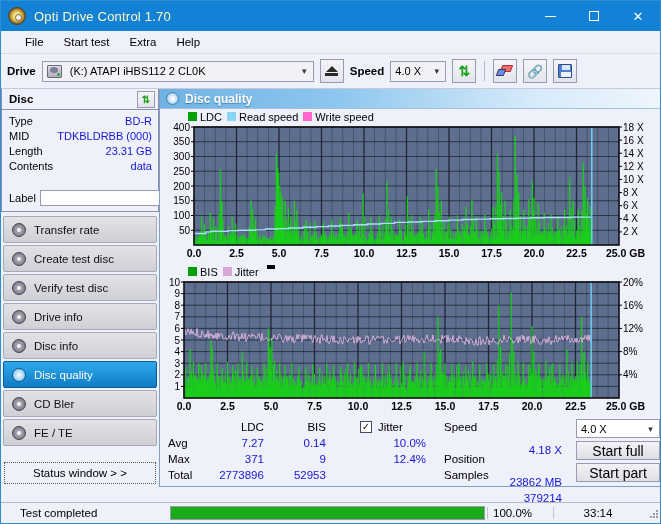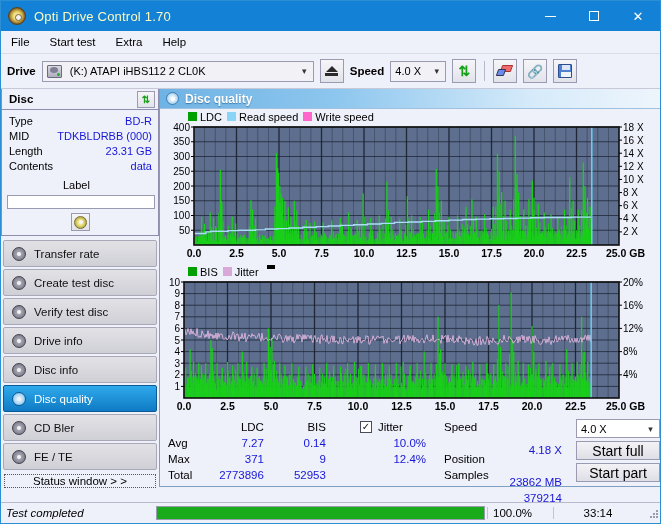--- a/index.html
+++ b/index.html
@@ -31,21 +31,21 @@
     margin:-2.5px 0 0 -2.5px;border-radius:50%;background:#f3f3f3;border:1px solid #7a6030;
   }
   .title-text{color:#fef9c3;font-size:13px;letter-spacing:.2px;}
   .win-btns{position:absolute;right:0;top:0;height:30px;display:flex;}
   .win-btn{width:44px;height:30px;display:flex;align-items:center;justify-content:center;color:#fff;font-size:13px;}
   .glyph-min{width:11px;height:1px;background:#fff;display:block;}
   .glyph-max{width:10px;height:10px;border:1px solid #fff;display:block;box-sizing:border-box;}
   
   .menubar{
     height:22px;background:#eef0fa;display:flex;align-items:center;
-    padding-left:0;gap:0px;border-bottom:1px solid #dcdce8;
+    padding-left:14px;gap:0px;border-bottom:1px solid #dcdce8;
   }
   .menu-item{padding:3px 10px;font-size:11.5px;color:#000;cursor:default;}
   
   .drivebar{
     height:34px;background:#eef0fa;display:flex;align-items:center;
     padding:0 6px;gap:6px;border-bottom:1px solid #c8c8d8;
   }
   .lbl-bold{font-weight:bold;font-size:11.5px;}
   .combo{
     height:21px;background:#fff;border:1px solid #9a9ab0;
@@ -93,21 +93,21 @@
   .disc-head-title{font-weight:bold;font-size:11.5px;}
   .disc-btn{
     width:18px;height:17px;background:linear-gradient(#f6f6f9,#e2e2ea);
     border:1px solid #9a9ab0;box-sizing:border-box;display:flex;align-items:center;justify-content:center;
     font-size:10px;color:#18a018;font-weight:bold;
   }
   .disc-rows{padding:3px 6px 4px 7px;}
   .disc-row{display:flex;justify-content:space-between;align-items:center;height:15px;font-size:11px;}
   .disc-row .k{color:#000;}
   .disc-row .v{color:#1616d8;}
-  .label-row{display:flex;align-items:center;gap:4px;margin-top:6px;flex-direction:column;}
+  .label-row{display:flex;align-items:center;gap:4px;margin-top:16px;}
   .label-row .k{width:35px;font-size:11px;}
   .label-input{flex:1;height:16px;border:1px solid #9a9ab0;background:#fff;box-sizing:border-box;font-size:11px;padding:0 2px;font-family:"Liberation Sans",sans-serif;}
   .cd-btn{
     width:19px;height:18px;background:linear-gradient(#f6f6f9,#e2e2ea);
     border:1px solid #9a9ab0;box-sizing:border-box;display:flex;align-items:center;justify-content:center;
   }
   .cd-disc{width:13px;height:13px;border-radius:50%;
     background:radial-gradient(circle,#fffbd0 0%,#e6dc7a 40%,#b9ae4a 70%,#8a8030 100%);
     border:1px solid #7a7030;box-sizing:border-box;position:relative;}
   .cd-disc::after{content:"";position:absolute;left:50%;top:50%;width:4px;height:4px;margin:-2px 0 0 -2px;border-radius:50%;background:#f5f5f5;}
@@ -185,21 +185,21 @@
     width:84px;height:19px;background:linear-gradient(#f3f3f6,#dedee6);
     border:1px solid #9a9ab0;box-sizing:border-box;
     display:flex;align-items:center;justify-content:center;font-size:14px;
   }
   
   .statusbar{
     position:absolute;left:0;bottom:0;width:659px;height:20px;
     background:#eef0fa;border-top:1px solid #b9b9cc;display:flex;align-items:center;
     font-size:11.5px;
   }
-  .sb-msg{width:148px;padding-left:5px;font-style:italic;}
+  .sb-msg{width:148px;padding-left:19px;}
   .sb-prog{
     flex:1;height:14px;margin:0 2px;background:#fff;border:1px solid #9a9ab0;box-sizing:border-box;
     position:relative;overflow:hidden;
   }
   .sb-prog .fill{position:absolute;left:0;top:0;bottom:0;background:#19ab19;}
   .sb-pct{width:60px;padding-left:5px;border-left:1px solid #c3c3d2;}
   .sb-time{width:88px;text-align:center;padding-right:6px;border-left:1px solid #c3c3d2;}
   .sb-grip{width:10px;height:10px;margin-right:2px;position:relative;}
   .sb-grip i{position:absolute;width:2px;height:2px;background:#9a9ab0;}
 </style>

